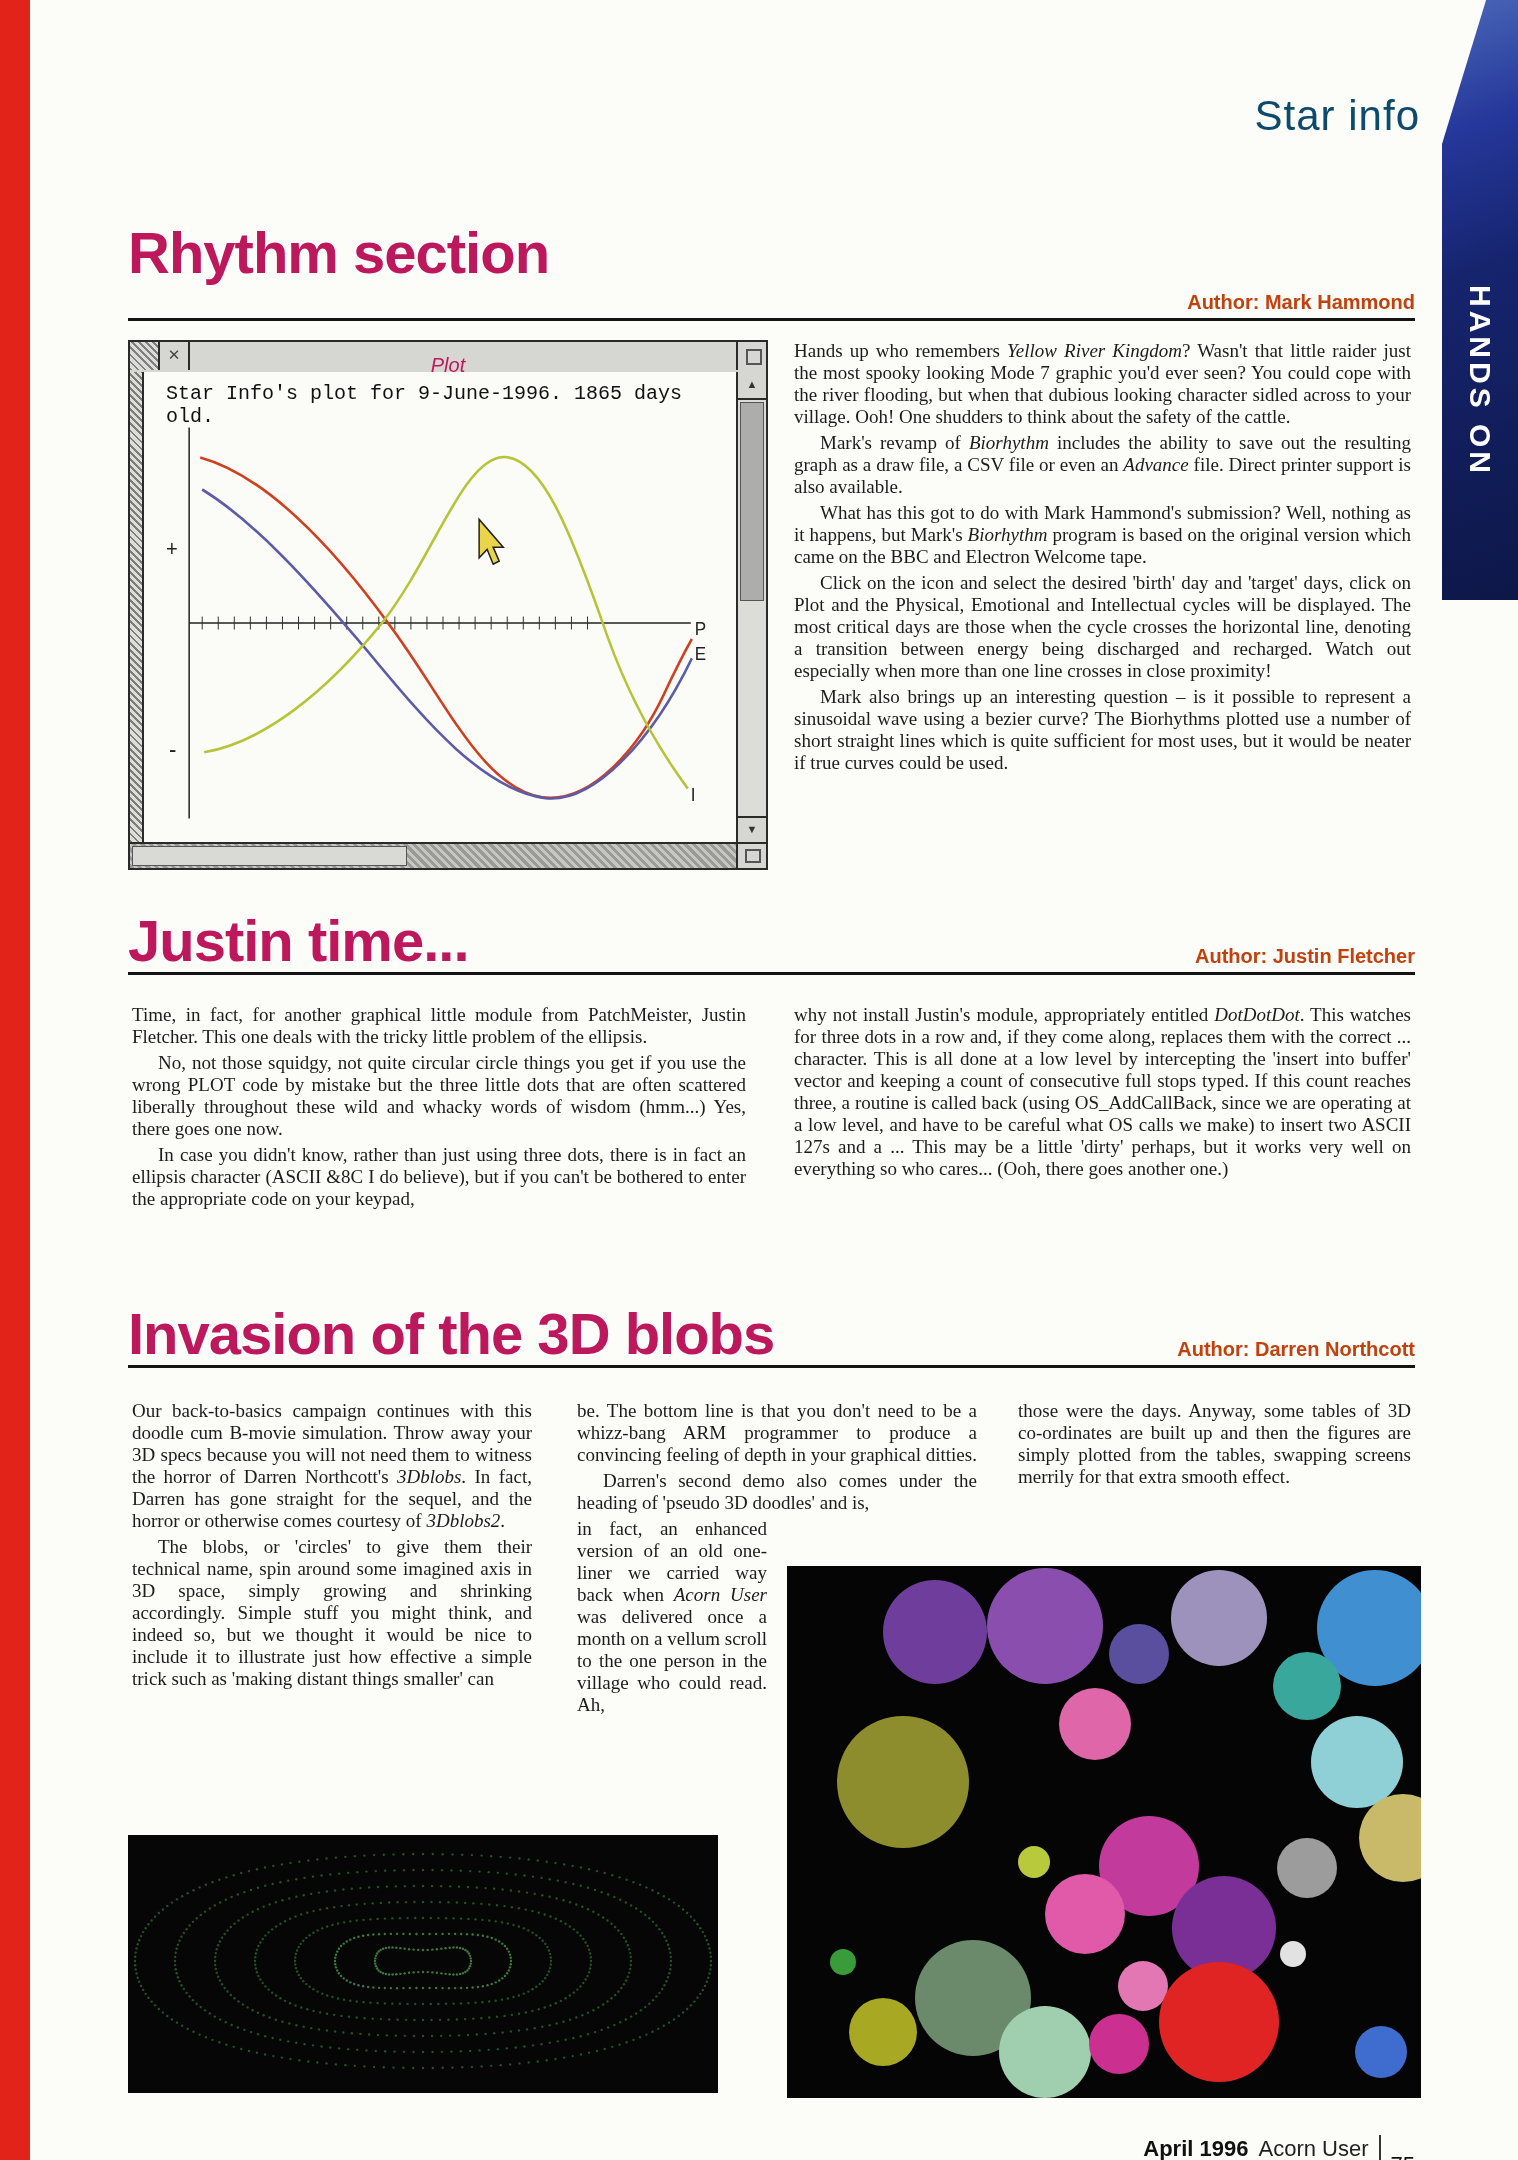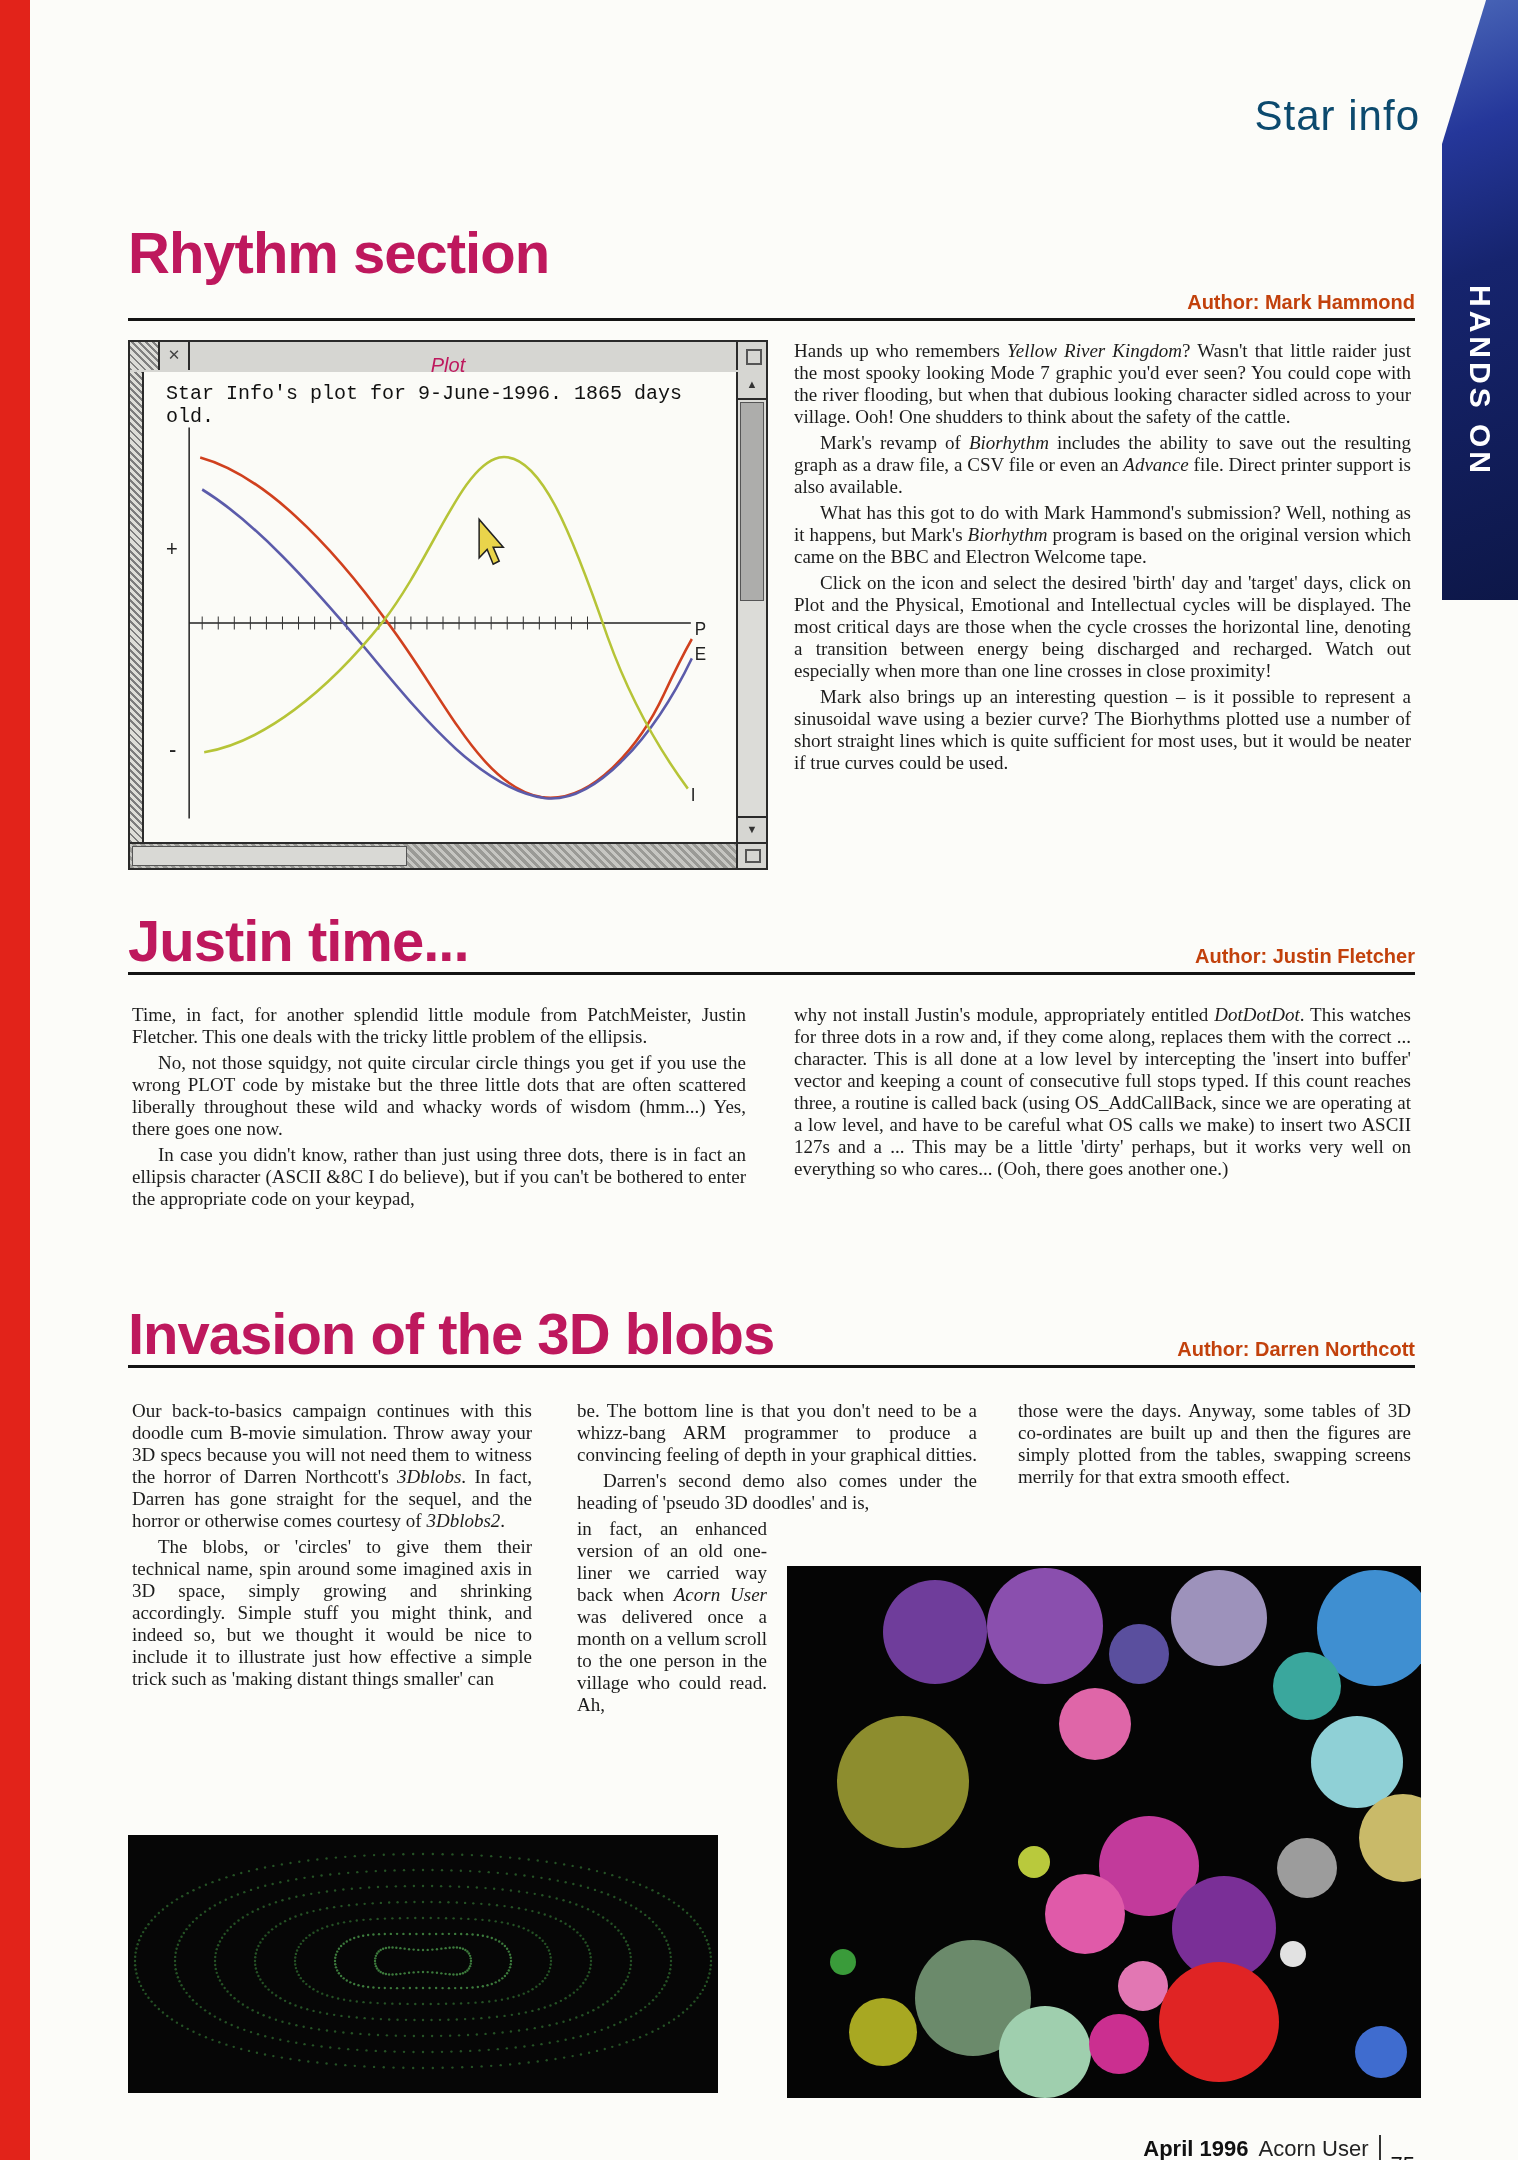--- a/index.html
+++ b/index.html
@@ -174,21 +174,21 @@
       <p>What has this got to do with Mark Hammond's submission? Well, nothing as it happens, but Mark's <i>Biorhythm</i> program is based on the original version which came on the BBC and Electron Welcome tape.</p>
       <p>Click on the icon and select the desired 'birth' day and 'target' days, click on Plot and the Physical, Emotional and Intellectual cycles will be displayed. The most critical days are those when the cycle crosses the horizontal line, denoting a transition between energy being discharged and recharged. Watch out especially when more than one line crosses in close proximity!</p>
       <p>Mark also brings up an interesting question – is it possible to represent a sinusoidal wave using a bezier curve? The Biorhythms plotted use a number of short straight lines which is quite sufficient for most uses, but it would be neater if true curves could be used.</p>
     </div>
 
   <div class="art-head" id="head-justin">
     <h1>Justin time...</h1>
     <div class="author">Author: Justin Fletcher</div>
   </div>
   <div class="col" id="a2-col1">
-      <p>Time, in fact, for another splendid little module from PatchMeister, Justin Fletcher. This one deals with the tricky little problem of the ellipsis.</p>
+      <p>Time, in fact, for another graphical little module from PatchMeister, Justin Fletcher. This one deals with the tricky little problem of the ellipsis.</p>
       <p>No, not those squidgy, not quite circular circle things you get if you use the wrong PLOT code by mistake but the three little dots that are often scattered liberally throughout these wild and whacky words of wisdom (hmm...) Yes, there goes one now.</p>
       <p>In case you didn't know, rather than just using three dots, there is in fact an ellipsis character (ASCII &amp;8C I do believe), but if you can't be bothered to enter the appropriate code on your keypad,</p>
     </div>
   <div class="col" id="a2-col2">
       <p>why not install Justin's module, appropriately entitled <i>DotDotDot</i>. This watches for three dots in a row and, if they come along, replaces them with the correct ... character. This is all done at a low level by intercepting the 'insert into buffer' vector and keeping a count of consecutive full stops typed. If this count reaches three, a routine is called back (using OS_AddCallBack, since we are operating at a low level, and have to be careful what OS calls we make) to insert two ASCII 127s and a ... This may be a little 'dirty' perhaps, but it works very well on everything so who cares... (Ooh, there goes another one.)</p>
     </div>
 
   <div class="art-head" id="head-blobs">
     <h1>Invasion of the 3D blobs</h1>
     <div class="author">Author: Darren Northcott</div>

